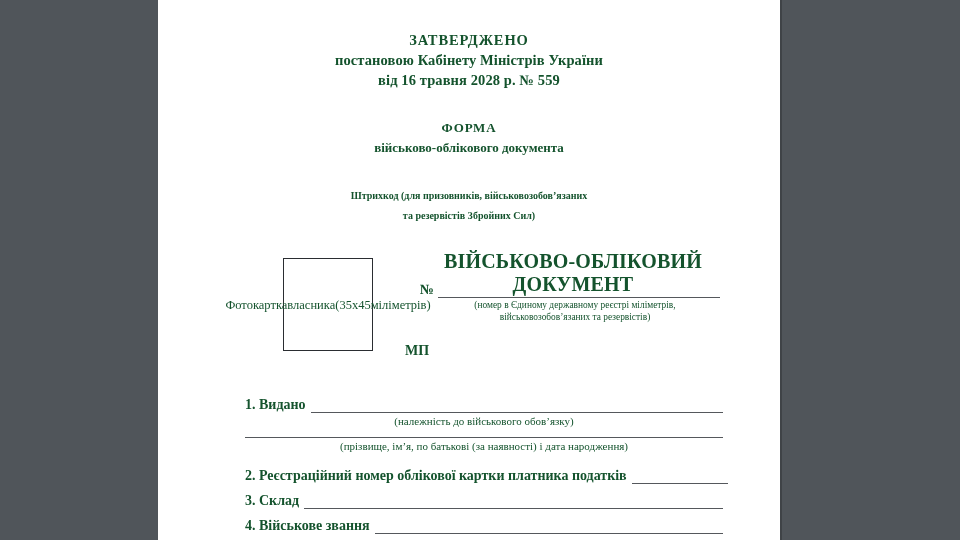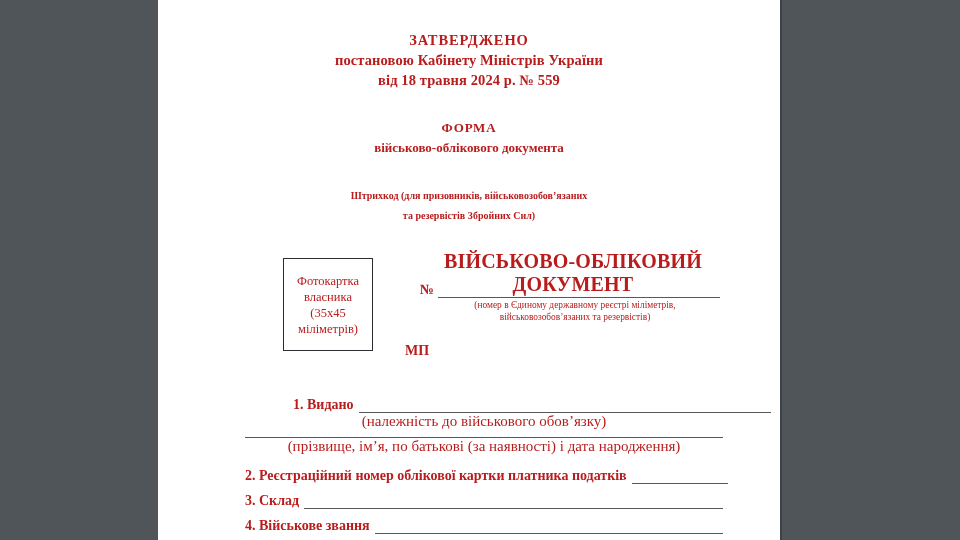--- a/index.html
+++ b/index.html
@@ -24,21 +24,21 @@
   
   #page {
     position: absolute;
     left: 158px;
     top: 0;
     width: 624px;
     height: 540px;
     background: #ffffff;
     border-right: 2px solid #3f4347;
     box-sizing: border-box;
-    color: #b91c1c;
+    color: #14532d;
   }
 
   .page-inner {
     position: relative;
     width: 100%;
     height: 100%;
   }
 
   .approval {
     position: absolute;
@@ -79,21 +79,21 @@
   
   .photo-box {
     position: absolute;
     left: 125px;
     top: 258px;
     width: 90px;
     height: 93px;
     border: 1.4px solid #2a2d31;
     box-sizing: border-box;
     display: flex;
-    flex-direction: column;
+    flex-direction: row;
     align-items: center;
     justify-content: center;
     font-size: 12.5px;
     line-height: 16px;
     text-align: center;
   }
 
   
   .doc-heading {
     position: absolute;
@@ -167,54 +167,54 @@
   }
   .field-row .rule.short {
     flex: 0 0 96px;
   }
 
   .caption {
     position: absolute;
     width: 478px;
     left: 87px;
     text-align: center;
-    font-size: 15px;
+    font-size: 11px;
     line-height: 12px;
     font-weight: normal;
   }
 
   .full-rule {
     position: absolute;
     left: 87px;
     width: 478px;
     border-bottom: 1.2px solid #55585c;
     height: 0;
   }
 
   
-  #row-vydano   { top: 396px; margin-left: 48px; }
+  #row-vydano   { top: 396px; }
   #cap-vydano   { top: 415px; }
   #rule-fio     { top: 437px; }
   #cap-fio      { top: 440px; }
   #row-tax      { top: 467px; }
   #row-sklad    { top: 492px; }
   #row-rank     { top: 517px; }
 </style>
 </head>
 <body>
 
 <div id="viewer">
 
   <div id="page">
     <div class="page-inner">
 
       <div class="approval">
         <div class="ln1">ЗАТВЕРДЖЕНО</div>
         <div>постановою Кабінету Міністрів України</div>
-        <div>від 18 травня 2024 р. № 559</div>
+        <div>від 16 травня 2028 р. № 559</div>
       </div>
 
       <div class="form-title">
         <div class="ln1">ФОРМА</div>
         <div>військово-облікового документа</div>
       </div>
 
       <div class="barcode-note">
         <div>Штрихкод (для призовників, військовозобов’язаних</div>
         <div>та резервістів Збройних Сил)</div>

